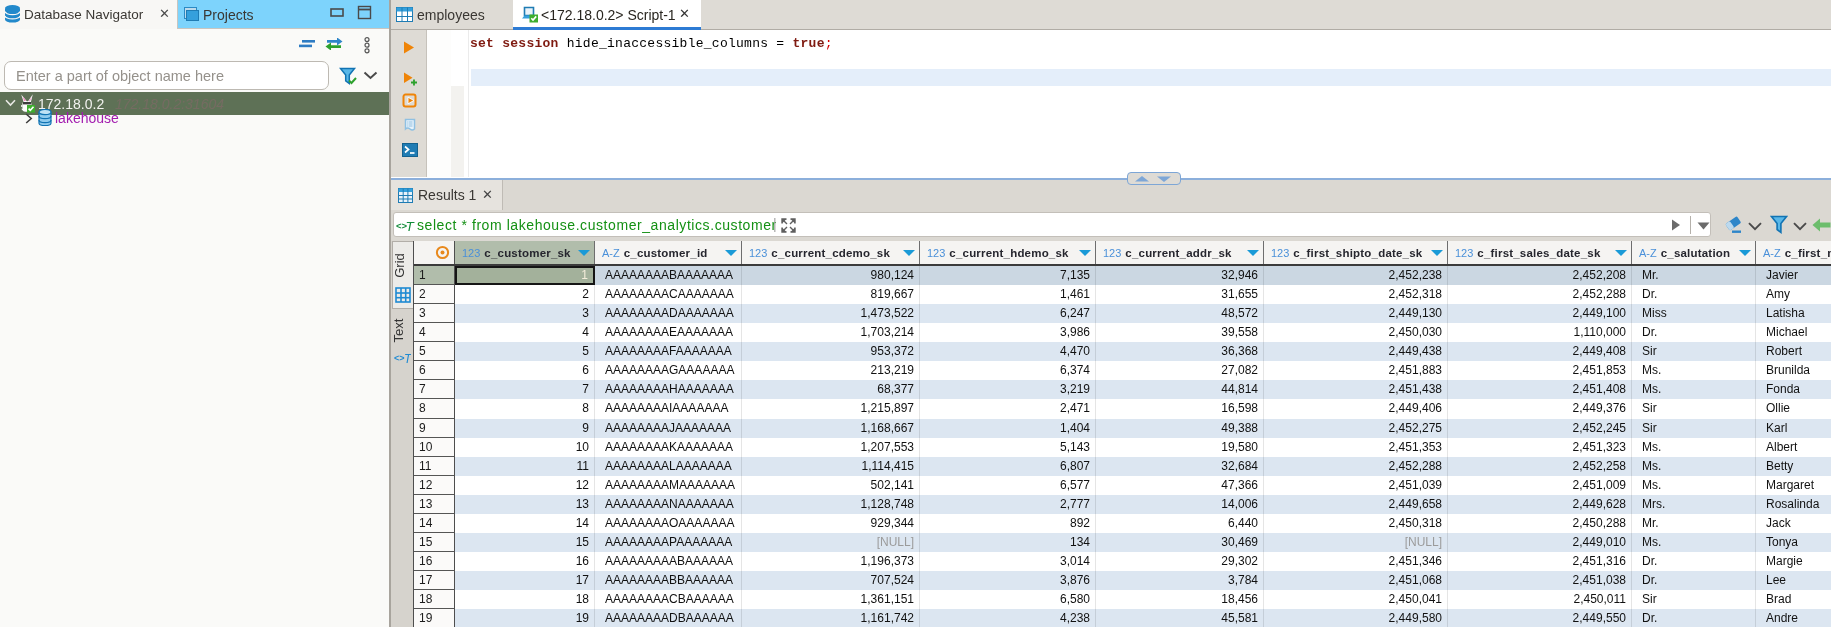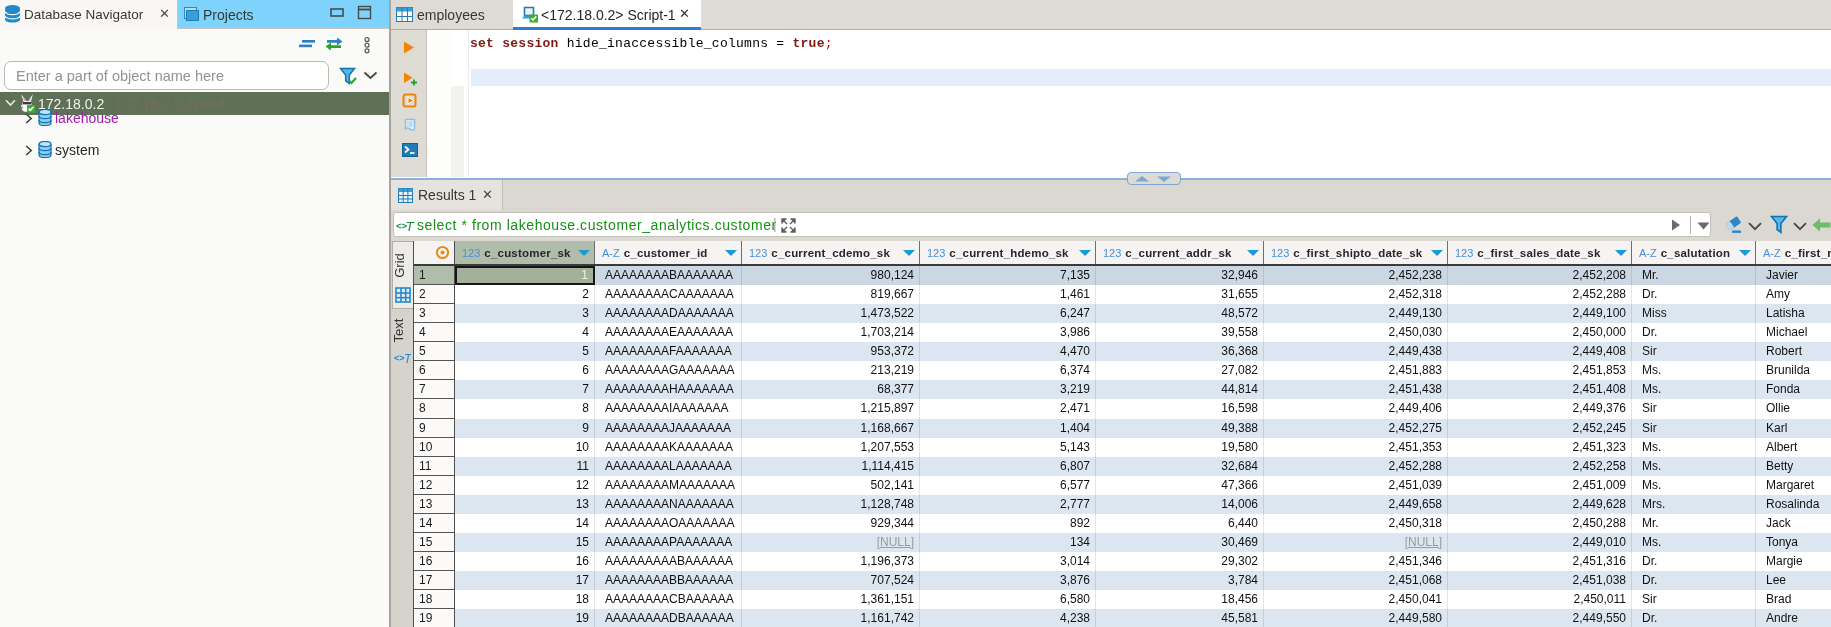--- a/index.html
+++ b/index.html
@@ -71,21 +71,21 @@
 #gbody { position:absolute; left:0; top:25px; width:1460px; height:361px; }
 .drow { position:absolute; left:0; width:1460px; height:19.07px; display:flex; }
 .odd { background:#dce6f1; }
 .even { background:#fff; }
 .sel { background:#cbd7e2; }
 .dnum { width:41px; background:#fbfaf9; border-right:1px solid #4e4e4e; border-bottom:1px solid #555; font-size:12px; color:#1c1c1c; padding-left:5px; line-height:18px; }
 .selnum { background:#b1bdab; }
 .dc { font-size:12px; color:#111; line-height:19px; white-space:nowrap; overflow:hidden; border-right:1px solid rgba(0,0,0,0.10); }
 .cr { text-align:right; padding-right:5px; }
 .cl { text-align:left; padding-left:10px; }
-.nul { color:#9b9b9b;text-decoration:underline; }
+.nul { color:#9b9b9b; }
 .selcell { background:#a3b19b; border:2px solid #151515; color:#f3edda; line-height:15px; }
 </style></head>
 <body>
 
 <div id="lpanel">
   <div id="lp-tabs">
     <div id="lp-tab1">
       <svg class="abs" style="left:3px;top:4px" width="20" height="20" viewBox="0 0 20 20">
         <ellipse cx="9.5" cy="4" rx="7.5" ry="3" fill="#2389cb"></ellipse>
         <path d="M2 4.6 v2.4 a7.5 3 0 0 0 15 0 v-2.4 z" fill="#2389cb"></path>
@@ -159,31 +159,20 @@
   <div class="treerow" id="trow2">
     <svg class="abs" style="left:25px;top:7px" width="8" height="11" viewBox="0 0 8 11">
         <path d="M1.2 1 l5 4.5 -5 4.5" fill="none" stroke="#3f3f3f" stroke-width="1.6"></path>
       </svg>
     <svg class="abs" style="left:38px;top:3px" width="14" height="17" viewBox="0 0 14 17">
       <path d="M1 3 v11 a6 2.6 0 0 0 12 0 v-11" fill="#8ecaed" stroke="#1173b3" stroke-width="1.2"></path>
       <ellipse cx="7" cy="3" rx="6" ry="2.6" fill="#bfe2f5" stroke="#1173b3" stroke-width="1.2"></ellipse>
       <path d="M1 7 a6 2.6 0 0 0 12 0 M1 11 a6 2.6 0 0 0 12 0" fill="none" stroke="#1173b3" stroke-width="1.2"></path>
     </svg>
     <span class="abs" style="left:55px;top:4px">lakehouse</span>
-  </div>
-  <div class="treerow" id="trow3">
-    <svg class="abs" style="left:25px;top:7px" width="8" height="11" viewBox="0 0 8 11">
-        <path d="M1.2 1 l5 4.5 -5 4.5" fill="none" stroke="#3f3f3f" stroke-width="1.6"></path>
-      </svg>
-    <svg class="abs" style="left:38px;top:3px" width="14" height="17" viewBox="0 0 14 17">
-      <path d="M1 3 v11 a6 2.6 0 0 0 12 0 v-11" fill="#8ecaed" stroke="#1173b3" stroke-width="1.2"></path>
-      <ellipse cx="7" cy="3" rx="6" ry="2.6" fill="#bfe2f5" stroke="#1173b3" stroke-width="1.2"></ellipse>
-      <path d="M1 7 a6 2.6 0 0 0 12 0 M1 11 a6 2.6 0 0 0 12 0" fill="none" stroke="#1173b3" stroke-width="1.2"></path>
-    </svg>
-    <span class="abs" style="left:55px;top:4px">system</span>
   </div>
 </div>
 
 <div id="rside">
   <div id="ed-tabs">
     <div id="tab-emp">
       <svg class="abs" style="left:5px;top:7px" width="17" height="15" viewBox="0 0 17 15">
         <rect x="0.5" y="0.5" width="16" height="14" fill="#fff" stroke="#1f7cb4"></rect>
         <rect x="0.5" y="0.5" width="16" height="4" fill="#35a0dc"></rect>
         <line x1="6" y1="0.5" x2="6" y2="14.5" stroke="#1f7cb4"></line>
@@ -410,21 +399,21 @@
               <div class="dc cl" style="width:110px">Latisha</div>
             </div>
 <div class="drow even" style="top:57.21px">
               <div class="dnum">4</div>
               <div class="dc cr" style="width:140px">4</div>
               <div class="dc cl" style="width:147px">AAAAAAAAEAAAAAAA</div>
               <div class="dc cr" style="width:178px">1,703,214</div>
               <div class="dc cr" style="width:176px">3,986</div>
               <div class="dc cr" style="width:168px">39,558</div>
               <div class="dc cr" style="width:184px">2,450,030</div>
-              <div class="dc cr" style="width:184px">2,450,000</div>
+              <div class="dc cr" style="width:184px">1,110,000</div>
               <div class="dc cl" style="width:124px">Dr.</div>
               <div class="dc cl" style="width:110px">Michael</div>
             </div>
 <div class="drow odd" style="top:76.28px">
               <div class="dnum">5</div>
               <div class="dc cr" style="width:140px">5</div>
               <div class="dc cl" style="width:147px">AAAAAAAAFAAAAAAA</div>
               <div class="dc cr" style="width:178px">953,372</div>
               <div class="dc cr" style="width:176px">4,470</div>
               <div class="dc cr" style="width:168px">36,368</div>

